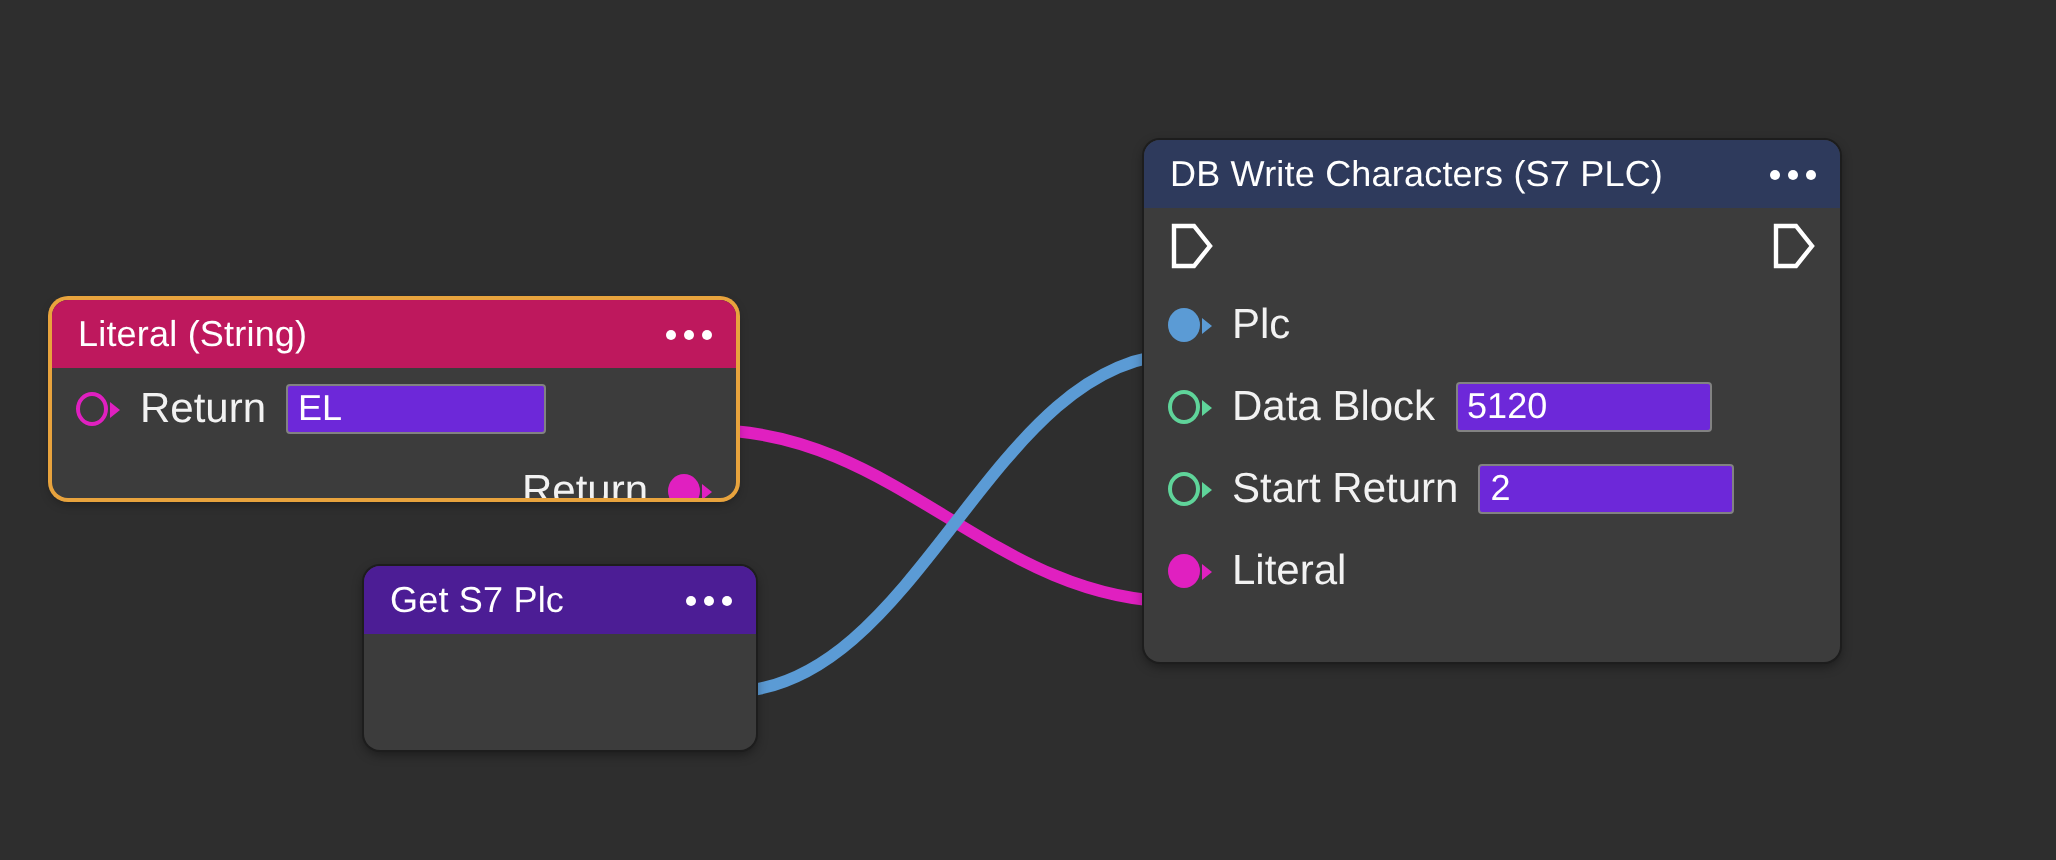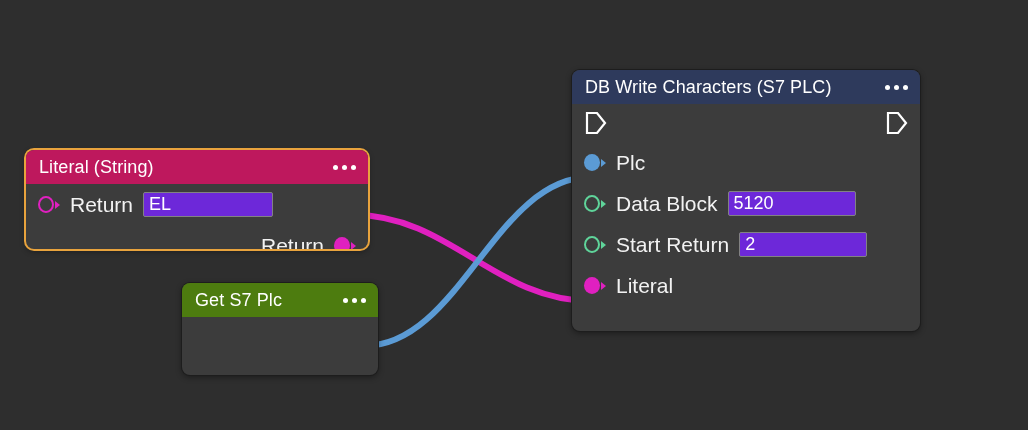--- a/index.html
+++ b/index.html
@@ -228,21 +228,21 @@
           <div class="pin-row right">
             <span class="pin-label pre">Return</span>
             <span class="pin">
               <span class="disc filled" style="background: rgb(224, 32, 192);"></span>
               <span class="arrow" style="border-left-color: rgb(224, 32, 192);"></span>
             </span>
           </div>
         </div>
       </div>
       <div class="node" style="left: 182px; top: 283px; width: 196px; height: 92px; background: rgb(60, 60, 60);">
-        <div class="node-header" style="background: #4d7c0f;">
+        <div class="node-header" style="background: #4c1d95;">
           <div class="node-title">Get S7 Plc</div>
           <div class="dots">
             <i></i>
             <i></i>
             <i></i>
           </div>
         </div>
       </div>
     </div>
 

